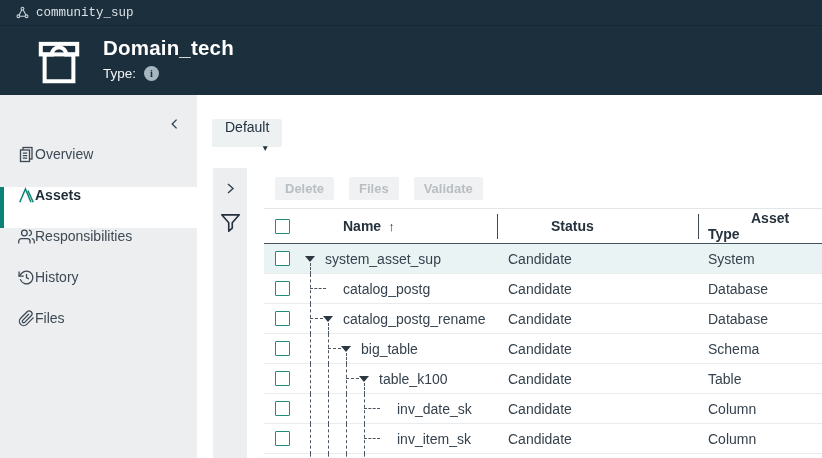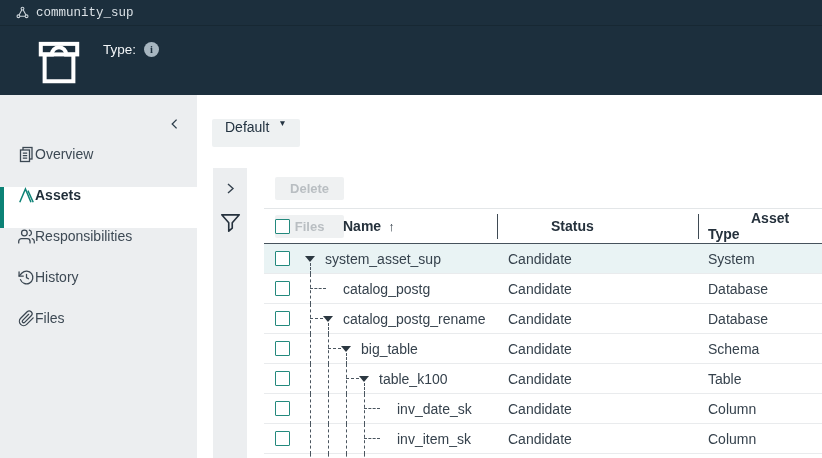--- a/index.html
+++ b/index.html
@@ -25,27 +25,27 @@
   .collapse-btn{position:absolute;right:13px;top:20px;width:18px;height:18px;display:flex;
     align-items:center;justify-content:center;cursor:pointer;}
   .nav{position:absolute;left:0;top:51px;right:0;}
   .nav-item{height:41px;display:flex;align-items:flex-start;padding-left:14px;font-size:14px;
     color:#3d4954;border-left:4px solid transparent;cursor:pointer;box-sizing:border-box;}
   .nav-item.active{background:#fff;border-left-color:#0c8276;font-weight:700;color:#1f2d38;}
   .nav-icon{width:17px;height:17px;display:inline-flex;align-items:center;justify-content:center;flex:0 0 17px;}
   
   .content{position:absolute;left:197px;top:95px;right:0;bottom:0;background:#fff;}
   .view-btn{position:absolute;left:15px;top:24px;height:28px;padding:0 13px;background:#eef1f2;
-    border:none;border-radius:2px;font-size:14px;color:#233341;display:flex;align-items:flex-start;gap:9px;
-    font-family:inherit;cursor:pointer;}
+    border:none;border-radius:2px;font-size:14px;color:#233341;display:flex;align-items:flex-end;gap:9px;
+    font-family:inherit;cursor:pointer;flex-direction:column;}
   .view-caret{font-size:8.5px;color:#233341;line-height:1;}
   .filter-strip{position:absolute;left:16px;top:73px;width:34px;bottom:0;background:#eceef0;
     display:flex;flex-direction:column;align-items:center;padding-top:8px;gap:11px;box-sizing:border-box;}
   .strip-btn{width:24px;height:24px;display:flex;align-items:center;justify-content:center;cursor:pointer;}
-  .actions{position:absolute;left:78px;top:82px;display:flex;gap:15px;flex-direction:column;}
+  .actions{position:absolute;left:78px;top:82px;display:flex;gap:15px;}
   .action-btn{height:23px;padding:0 10px;background:#eff1f2;border:none;border-radius:2px;
     font-size:13px;font-weight:700;color:#b9bec2;font-family:inherit;}
   
   .table{position:absolute;left:67px;top:113px;right:0;}
   .thead{display:flex;align-items:center;height:36px;border-top:1px solid #e3e6e8;
     border-bottom:1px solid #46525c;position:relative;font-size:14px;font-weight:700;color:#25313c;
     box-sizing:border-box;}
   .col-sep{position:absolute;top:5px;width:1px;height:25px;background:#3f4a54;}
   .th-name{width:233px;display:flex;align-items:center;padding-left:11px;box-sizing:border-box;}
   .th-status{width:201px;padding-left:11px;box-sizing:border-box;}
@@ -87,20 +87,21 @@
       </span>
       <span>community_sup</span>
     </div>
     <div class="domain-icon-wrap">
       <svg width="46" height="48" viewBox="0 0 48 50" fill="none" stroke="#fff" stroke-width="4.2">
         <rect x="5" y="4" width="38" height="11"></rect>
         <path d="M9 15 h7.5 a7.5 7.5 0 0 1 15 0 H39 v28 H9 z"></path>
       </svg>
     </div>
     <div class="titles">
+      <h1 class="page-title">Domain_tech</h1>
       <div class="type-line">
         <span>Type:</span>
         <span class="info-badge">i</span>
       </div>
     </div>
   </header>
 
   <aside class="sidebar">
     <div class="collapse-btn">
       <span style="display:inline-flex;">

